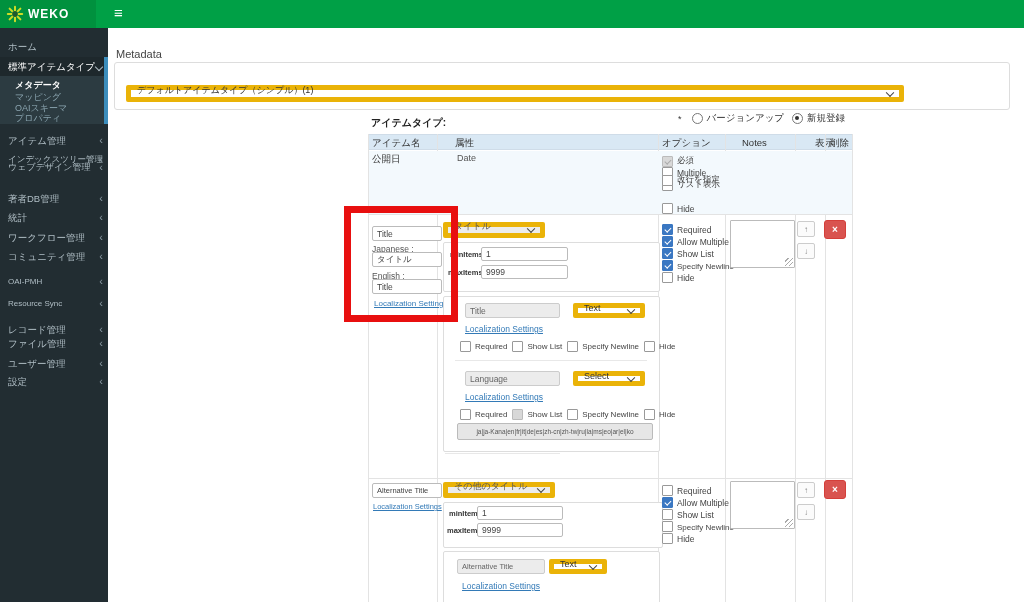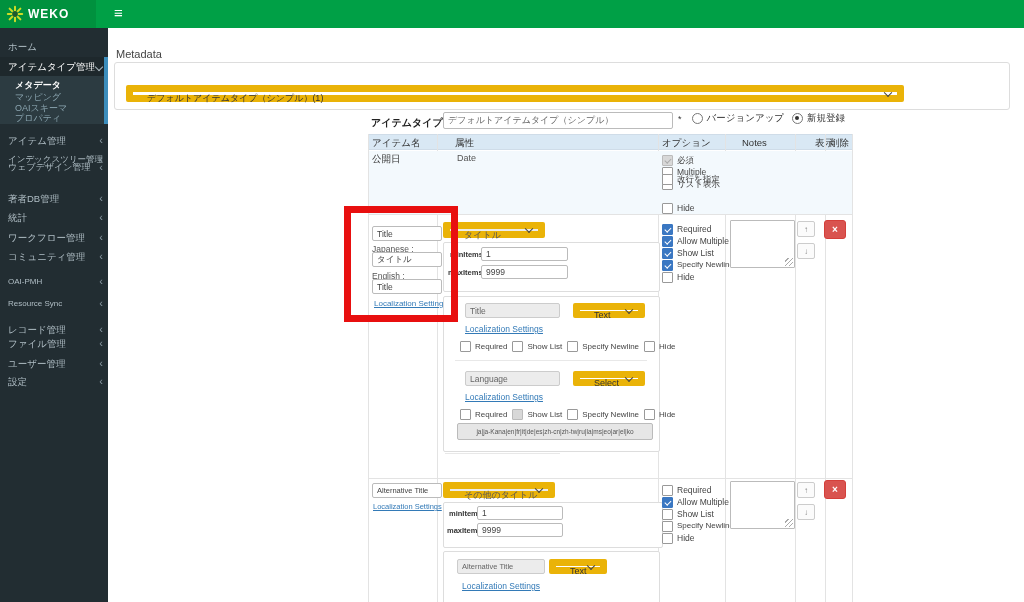--- a/index.html
+++ b/index.html
@@ -21,40 +21,40 @@
   .sub-item.active{color:#fff;font-weight:bold}
   .blue-bar{left:104px;top:57px;width:4px;height:67px;background:#3c8dbc}
   .chev-down{display:inline-block;width:5px;height:5px;border-right:1.5px solid #b0bec5;border-bottom:1.5px solid #b0bec5;transform:rotate(45deg);position:absolute;right:6px;top:7px}
   
   .pgtitle{left:116px;top:48px;font-size:11px;color:#444}
   .panel{left:114px;top:62px;width:894px;height:46px;border:1px solid #ddd;border-radius:3px;background:#fff}
   .radio-row{left:126px;top:69px;height:15px;display:flex;align-items:center;gap:13px;font-size:9.5px;color:#333;white-space:nowrap}
   .rd{width:9px;height:9px;border:1px solid #777;border-radius:50%;display:inline-block;background:#fff;position:relative;flex:none;vertical-align:middle;margin-right:4px}
   .rd.on::after{content:"";position:absolute;left:1.5px;top:1.5px;width:4px;height:4px;border-radius:50%;background:#333}
   .ritem{display:flex;align-items:center}
-  .sel{border:7px solid #eab308;border-radius:2px;background:#fff;display:flex;align-items:flex-start;padding-left:14px;box-sizing:border-box;font-size:9px;color:#333;position:absolute;cursor:pointer}
+  .sel{border:5px solid #eab308;border-radius:2px;background:#fff;display:flex;align-items:flex-end;padding-left:6px;box-sizing:border-box;font-size:9px;color:#333;position:absolute;cursor:pointer}
   .sel.gray{background:#ececec;color:#555}
   .chev{position:absolute;right:6px;top:50%;width:5px;height:5px;border-right:1.5px solid #444;border-bottom:1.5px solid #444;transform:translateY(-70%) rotate(45deg)}
   .inp{border:1px solid #bbb;border-radius:2px;background:#fff;display:flex;align-items:center;padding:0 4px;box-sizing:border-box;font-size:8.5px;color:#444;position:absolute;white-space:nowrap;overflow:hidden}
   .inp.gray{background:#ececec;color:#666;border-color:#ccc}
   .lbl{position:absolute;font-size:8.5px;color:#555;white-space:nowrap}
   .blbl{position:absolute;font-size:7.5px;font-weight:bold;color:#333;white-space:nowrap}
   .lnk{position:absolute;font-size:8.5px;color:#337ab7;text-decoration:underline;white-space:nowrap;cursor:pointer}
   
   .thead{left:368px;top:134px;width:484px;height:16px;background:#d9e8f4;border-top:1px solid #cfdce8;border-bottom:1px solid #cfdce8;box-sizing:border-box}
   .th{position:absolute;top:137px;font-size:9.5px;font-weight:normal;color:#333;white-space:nowrap}
   .vline{position:absolute;width:1px;background:#e3e3e3;top:134px;height:468px}
   .hline{position:absolute;left:368px;width:484px;height:1px;background:#e3e3e3}
   .row1bg{left:369px;top:151px;width:483px;height:63px;background:#f3f9fd}
   .cb{width:9px;height:9px;border:1px solid #999;background:#fff;display:inline-block;position:relative;flex:none;margin-right:4px;border-radius:1px}
   .cb.on{background:#3a77c2;border-color:#3a77c2}
   .cb.on::after{content:"";position:absolute;left:2.5px;top:0.5px;width:2.5px;height:5px;border:solid #fff;border-width:0 1.5px 1.5px 0;transform:rotate(45deg)}
   .cb.dis{background:#d8d8d8;border-color:#bbb}
   .cb.dis::after{border-color:#aaa}
-  .ck{position:absolute;display:flex;align-items:flex-start;font-size:8.5px;color:#444;white-space:nowrap}
+  .ck{position:absolute;display:flex;align-items:flex-end;font-size:8.5px;color:#444;white-space:nowrap}
   .ckrow{position:absolute;display:flex;align-items:center;gap:5px;font-size:8px;color:#444;white-space:nowrap}
   .ckrow .it{display:flex;align-items:center}
   .box{position:absolute;border:1px solid #ddd;border-radius:2px;background:#fff}
   .ta{position:absolute;border:1px solid #bbb;background:#fff;border-radius:1px}
   .ta::after{content:"";position:absolute;right:1px;bottom:1px;width:8px;height:8px;background:repeating-linear-gradient(135deg,transparent 0 2px,#aaa 2px 3px)}
   .sq{position:absolute;width:16px;height:14px;border:1px solid #ccc;background:#fbfbfb;border-radius:2px;display:flex;align-items:center;justify-content:center;font-size:8px;color:#888;cursor:pointer}
   .xbtn{position:absolute;width:20px;height:17px;background:#d9534f;border:1px solid #d43f3a;border-radius:3px;color:#fff;font-weight:bold;font-size:10px;display:flex;align-items:center;justify-content:center;cursor:pointer}
   .langbtn{position:absolute;background:#e6e6e6;border:1px solid #bbb;border-radius:2px;font-size:6.5px;color:#555;display:flex;align-items:center;justify-content:center;white-space:nowrap;overflow:hidden;cursor:pointer}
   .divider{position:absolute;height:1px;background:#e8e8e8}
   .annot{left:344px;top:206px;width:114px;height:116px;border:7px solid #e80f0f;box-sizing:border-box;pointer-events:none;z-index:50}
@@ -79,21 +79,21 @@
           <line x1="10" y1="10" x2="4" y2="4"></line>
       </g>
       <circle cx="10" cy="10" r="3.2" fill="#1c5c2e"></circle>
     </svg>
     <span class="brand">WEKO</span>
   </div>
   <div class="abs burger">≡</div>
 
   <div class="abs sidebar"></div>
   <div class="abs side-item" style="top:37px"><span>ホーム</span></div>
-  <div class="abs side-item parent-open" style="top:57px"><span>アイテムタイプ管理</span><span class="chev-down"></span></div>
+  <div class="abs side-item parent-open" style="top:57px"><span>標準アイテムタイプ</span><span class="chev-down"></span></div>
   <div class="abs submenu-bg"></div>
   <div class="abs sub-item active" style="top:79px">メタデータ</div>
   <div class="abs sub-item" style="top:91px">マッピング</div>
   <div class="abs sub-item" style="top:102px">OAIスキーマ</div>
   <div class="abs sub-item" style="top:112px">プロパティ</div>
   <div class="abs blue-bar"></div>
   <div class="abs side-item" style="top:131px"><span>アイテム管理</span><span class="caret">‹</span></div>
   <div class="abs side-item" style="top:150px;font-size:8.5px"><span>インデックスツリー管理</span><span class="caret">‹</span></div>
   <div class="abs side-item" style="top:158px;font-size:9px"><span>ウェブデザイン管理</span><span class="caret">‹</span></div>
   <div class="abs side-item" style="top:189px"><span>著者DB管理</span><span class="caret">‹</span></div>
@@ -109,21 +109,20 @@
 
   <div class="abs pgtitle">Metadata</div>
 
   <div class="abs panel"></div>
   <div class="sel" style="left:126px;top:85px;width:778px;height:17px">
     <span>デフォルトアイテムタイプ（シンプル）(1)</span>
       <span class="chev"></span>
   </div>
 
   <div class="abs" style="left:371px;top:116px;font-size:10px;font-weight:bold;color:#222">アイテムタイプ:</div>
-  <div class="inp" style="left:443px;top:112px;width:230px;height:17px;font-size:9px;color:#666">デフォルトアイテムタイプ（シンプル）</div>
   <div class="abs" style="left:678px;top:112px;display:flex;align-items:center;gap:8px;font-size:9.5px;white-space:nowrap">
     <span class="star">*</span>
     <span class="ritem">
         <span class="rd"></span>
         <span>バージョンアップ</span>
       </span>
     <span class="ritem">
         <span class="rd on"></span>
         <span>新規登録</span>
       </span>

